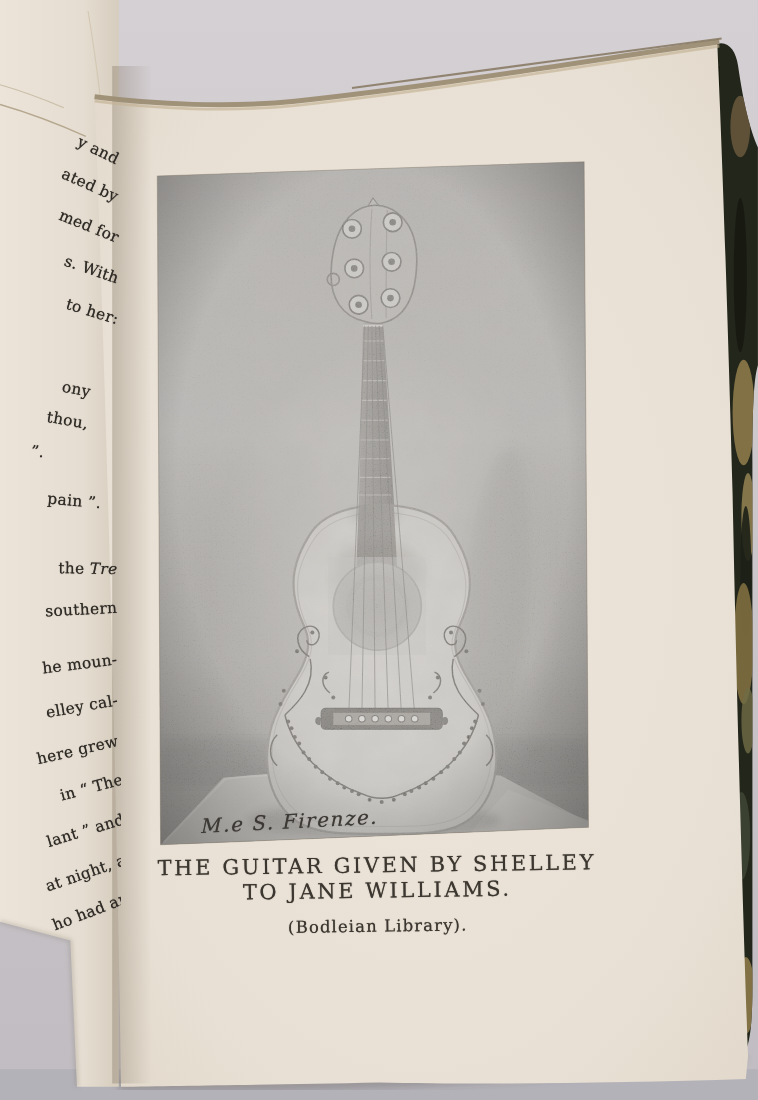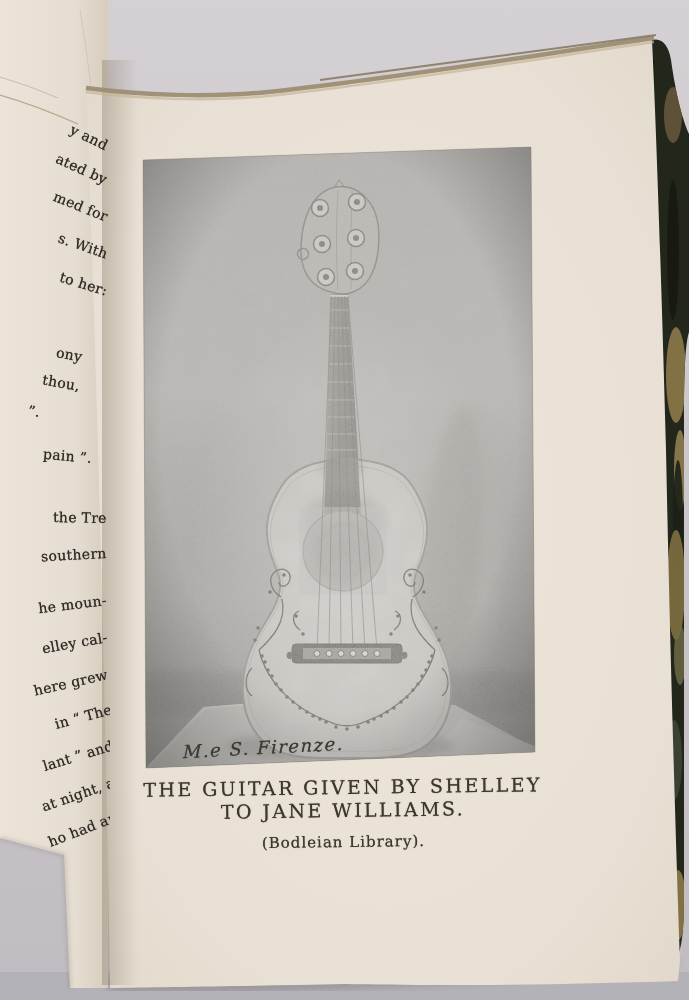--- a/index.html
+++ b/index.html
@@ -4,21 +4,21 @@
 <style>
   html,body{margin:0;padding:0;background:#888;}
   .scene{position:relative;width:689px;height:1000px;overflow:hidden;
          font-family:"DejaVu Serif",serif;background:#cdc8cc;}
   .scene svg{position:absolute;left:0;top:0;}
   
   .left-strip{position:absolute;left:0;top:0;width:110px;height:1000px;overflow:hidden;}
   .frag{position:absolute;right:3px;transform-origin:100% 50%;
         font-size:14px;color:#2f2b26;white-space:nowrap;letter-spacing:.3px;
         text-shadow:0 0 .7px rgba(47,43,38,.85);}
-  .frag .ital{margin-top:12px;}
+  .frag .ital{font-style:italic;margin-top:12px;}
   
   .caption{position:absolute;left:95px;top:776px;width:496px;text-align:center;
            color:#3b362f;transform:rotate(-.8deg);}
   .cap-line{font-size:19px;letter-spacing:2.4px;line-height:23px;
             text-shadow:0 0 .8px rgba(59,54,47,.8);}
   .credit{font-size:15px;letter-spacing:1px;margin-top:11px;
           text-shadow:0 0 .7px rgba(59,54,47,.8);}
   
   .signature{position:absolute;left:183px;top:737px;font-size:18px;font-style:italic;
              letter-spacing:1.5px;color:#3c3934;transform:rotate(-3deg) skewX(-4deg);

